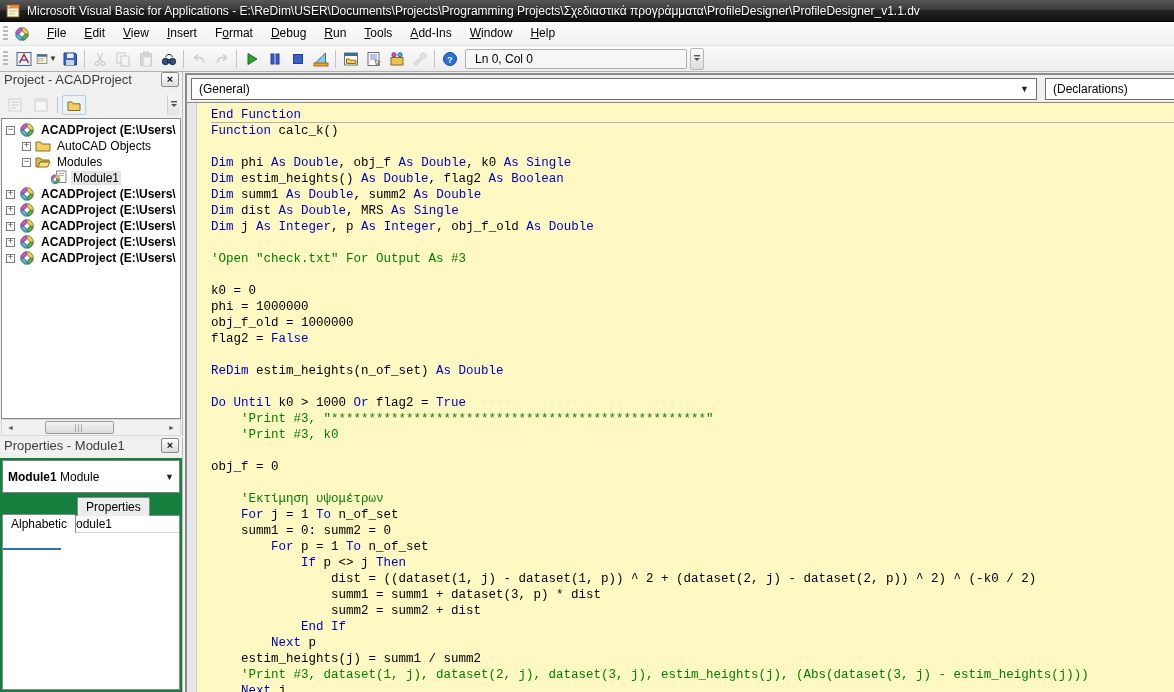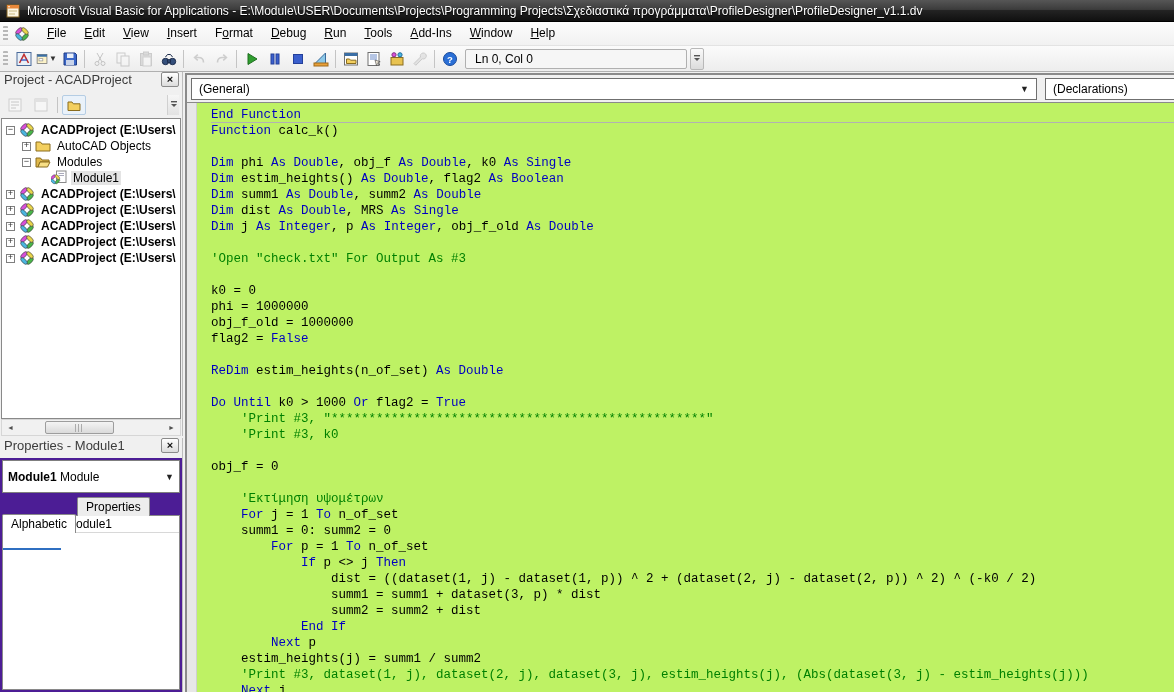--- a/index.html
+++ b/index.html
@@ -52,21 +52,21 @@
     margin-left:3px; width:14px; height:22px; border:1px solid #b8b8b8; border-radius:2px;
     background:linear-gradient(180deg,#fafafa,#dcdcdc); display:inline-flex; align-items:center; justify-content:center;
   }
   
   .project-panel {
     position:absolute; left:0; top:72px; width:183px; height:364px;
     background:#f0f0f0; display:flex; flex-direction:column; border-right:1px solid #bdbdbd;
   }
   .properties-panel {
     position:absolute; left:0; top:438px; width:183px; height:254px;
-    background:#4c1d95; display:flex; flex-direction:column; border-right:1px solid #bdbdbd;
+    background:#15803d; display:flex; flex-direction:column; border-right:1px solid #bdbdbd;
   }
   .panel-title {
     height:20px; display:flex; justify-content:space-between;
     padding:0 3px 0 4px; font-size:13px; color:#3c3c3c; background:#f0f0f0;
   }
   .close-btn {
     width:18px; height:15px; border:1px solid #8a8a8a; border-radius:2px;
     background:linear-gradient(180deg,#ffffff,#dcdcdc);
     font-weight:bold; font-size:11px; line-height:13px; text-align:center; color:#111;
   }
@@ -113,21 +113,21 @@
   }
   .prop-tab.active { background:#fff; top:18px; z-index:2; }
   .prop-grid { flex:1; margin:0 2px 2px; background:#fff; border:1px solid #898989; overflow:hidden; }
   .prop-row { height:17px; display:flex; border-bottom:1px solid #d8d8d8; }
   .prop-name { width:58px; padding:1px 3px; border-right:1px solid #c9c9c9;margin-top:32px; }
   .prop-name.selected { background:#2f6fc1; color:#fff; border-right-color:#2f6fc1; }
   .prop-value { flex:1; padding:1px 5px; }
   
   .code-window {
     position:absolute; left:185px; top:73px; width:989px; height:619px;
-    background:#bef264; border-left:2px solid #8a8a8a; border-top:2px solid #8a8a8a;
+    background:#fef9c3; border-left:2px solid #8a8a8a; border-top:2px solid #8a8a8a;
     display:flex; flex-direction:column; overflow:hidden;
   }
   .code-header { height:28px; background:#f0f0f0; border-bottom:1px solid #8a8a8a; position:relative; flex:none; }
   .combo { position:absolute; top:3px; height:22px; background:#fff; border:1px solid #6f6f6f;
     display:flex; align-items:center; justify-content:space-between; padding:0 7px; }
   .combo-general { left:4px; width:846px; }
   .combo-decl { left:858px; width:400px; }
   .code-area { flex:1; display:flex; overflow:hidden; }
   .margin-bar { width:10px; background:#e7e7e7; border-right:1px solid #cfcfcf; flex:none; }
   .code-lines {
@@ -147,21 +147,21 @@
   <div class="titlebar">
     <span class="app-icon">
         <svg viewBox="0 0 16 16" width="16" height="16">
           <rect x="2" y="2" width="12" height="12" fill="#fdf6e3" stroke="#806020"></rect>
           <rect x="2" y="2" width="12" height="3.5" fill="#e8883a"></rect>
           <circle cx="4" cy="3.7" r="0.8" fill="#fff"></circle>
           <line x1="4" y1="8" x2="12" y2="8" stroke="#c8b880"></line>
           <line x1="4" y1="11" x2="10" y2="11" stroke="#c8b880"></line>
         </svg>
       </span>
-    <span class="title-text">Microsoft Visual Basic for Applications - E:\Module\USER\Documents\Projects\Programming Projects\Σχεδιαστικά προγράμματα\ProfileDesigner\ProfileDesigner_v1.1.dv</span>
+    <span class="title-text">Microsoft Visual Basic for Applications - E:\ReDim\USER\Documents\Projects\Programming Projects\Σχεδιαστικά προγράμματα\ProfileDesigner\ProfileDesigner_v1.1.dv</span>
   </div>
 
   <div class="menubar">
     <span class="grip"></span>
     <span class="doc-icon">
         <svg viewBox="0 0 16 16" width="16" height="16">
           <g stroke="#404040" stroke-width="0.6">
             <ellipse transform="rotate(-45 5 5)" cx="5" cy="5" rx="4.2" ry="2" fill="#d94fd9"></ellipse>
             <ellipse transform="rotate(-45 11 11)" cx="11" cy="11" rx="4.2" ry="2" fill="#49b649"></ellipse>
             <ellipse transform="rotate(45 11 5)" cx="11" cy="5" rx="4.2" ry="2" fill="#e8d44a"></ellipse>

